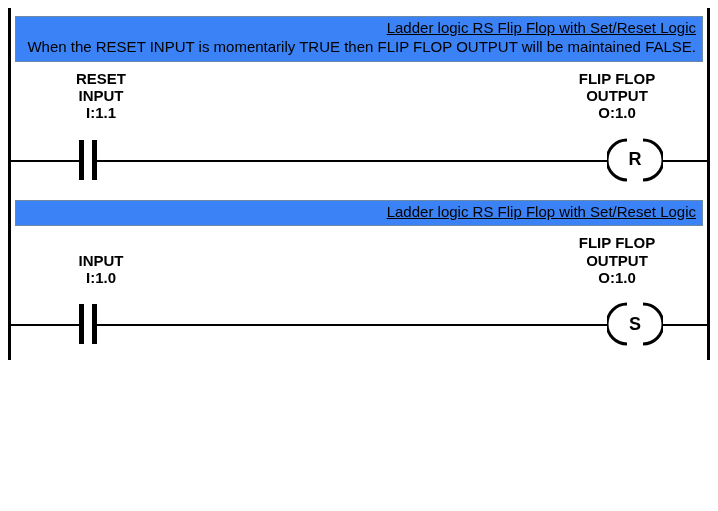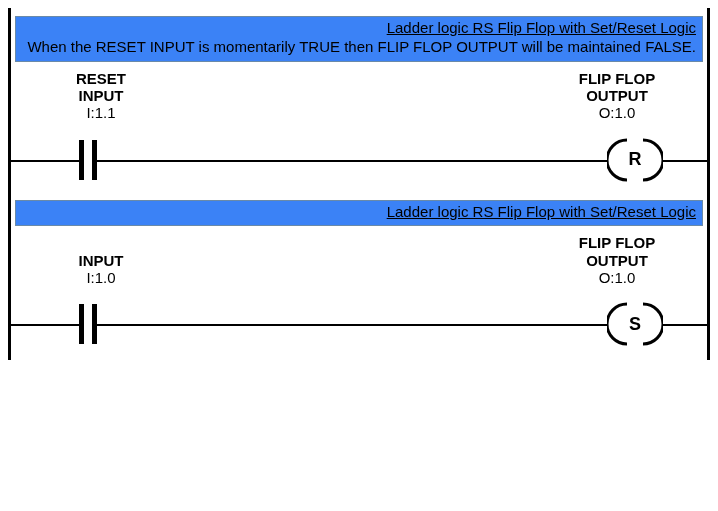--- a/index.html
+++ b/index.html
@@ -43,21 +43,21 @@
     padding: 0 20px;
     align-items: flex-end;
   }
   .label-col {
     text-align: center;
     font-weight: bold;
     width: 140px;
     line-height: 1.15;
   }
   .addr {
-    font-weight: normal;
+    font-weight: bold;
   }
   .railline {
     position: absolute;
     top: 90px;
     left: 0;
     right: 0;
     height: 2px;
     background: #000;
   }
   

